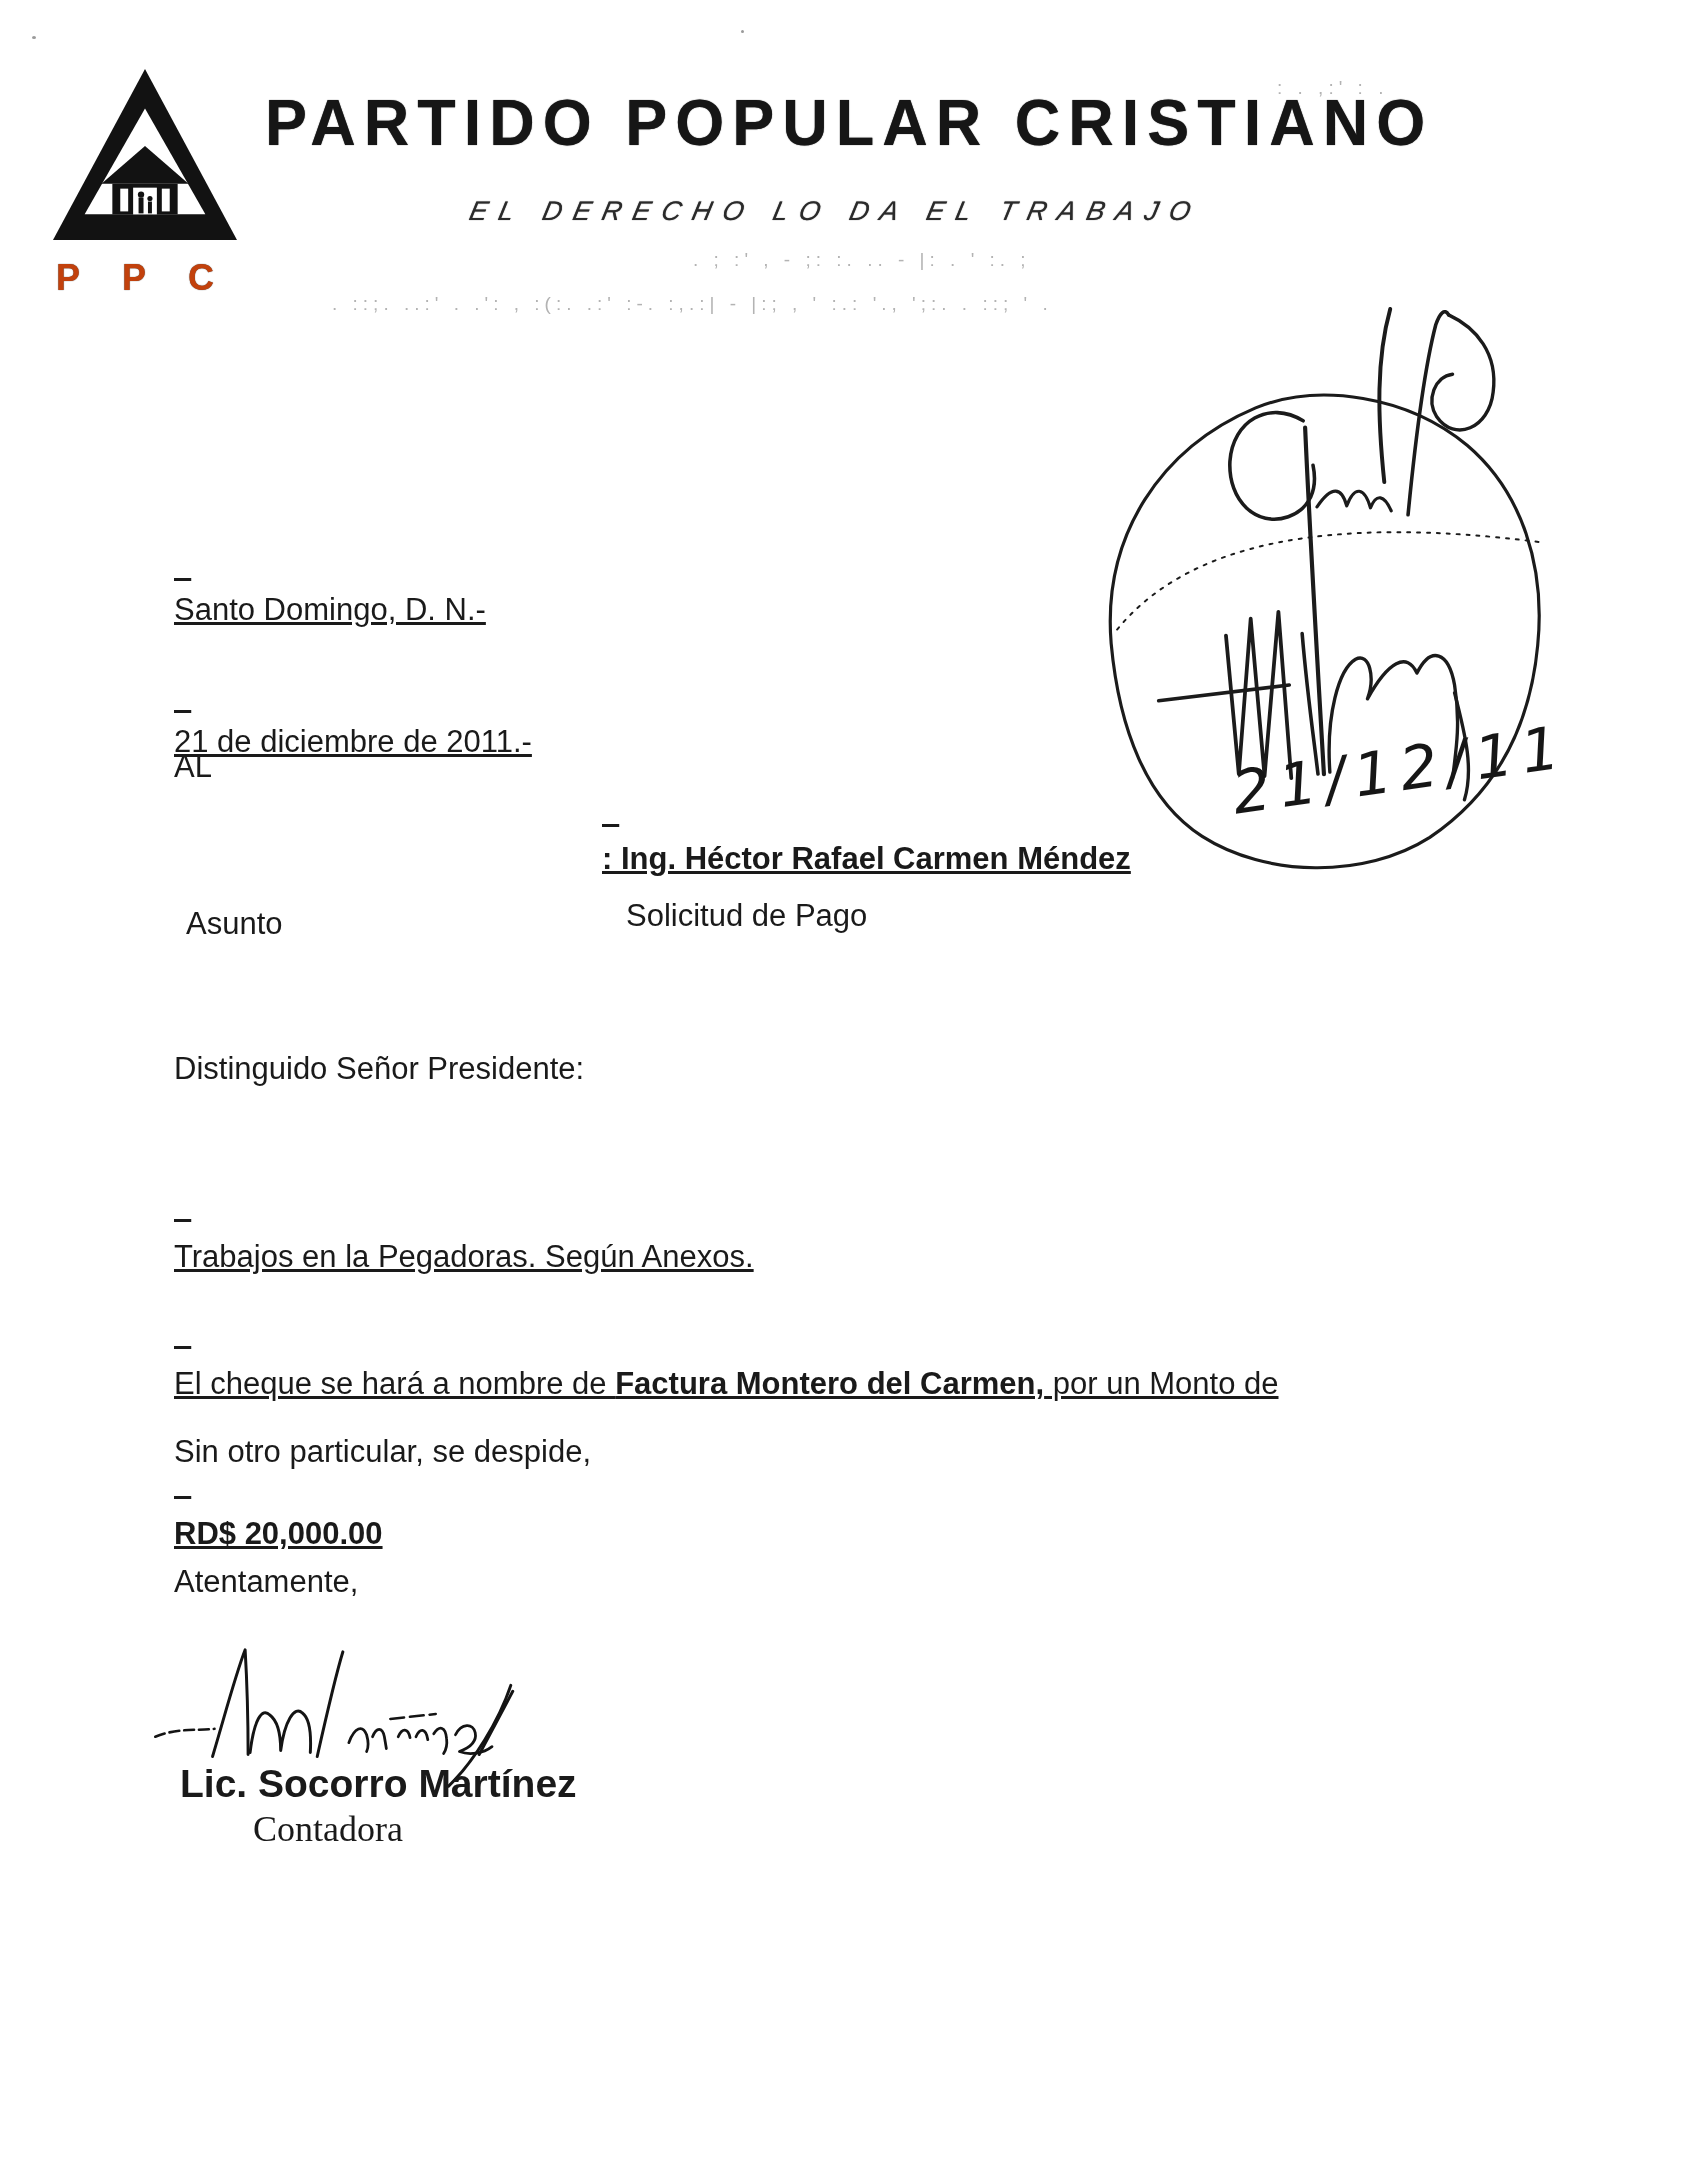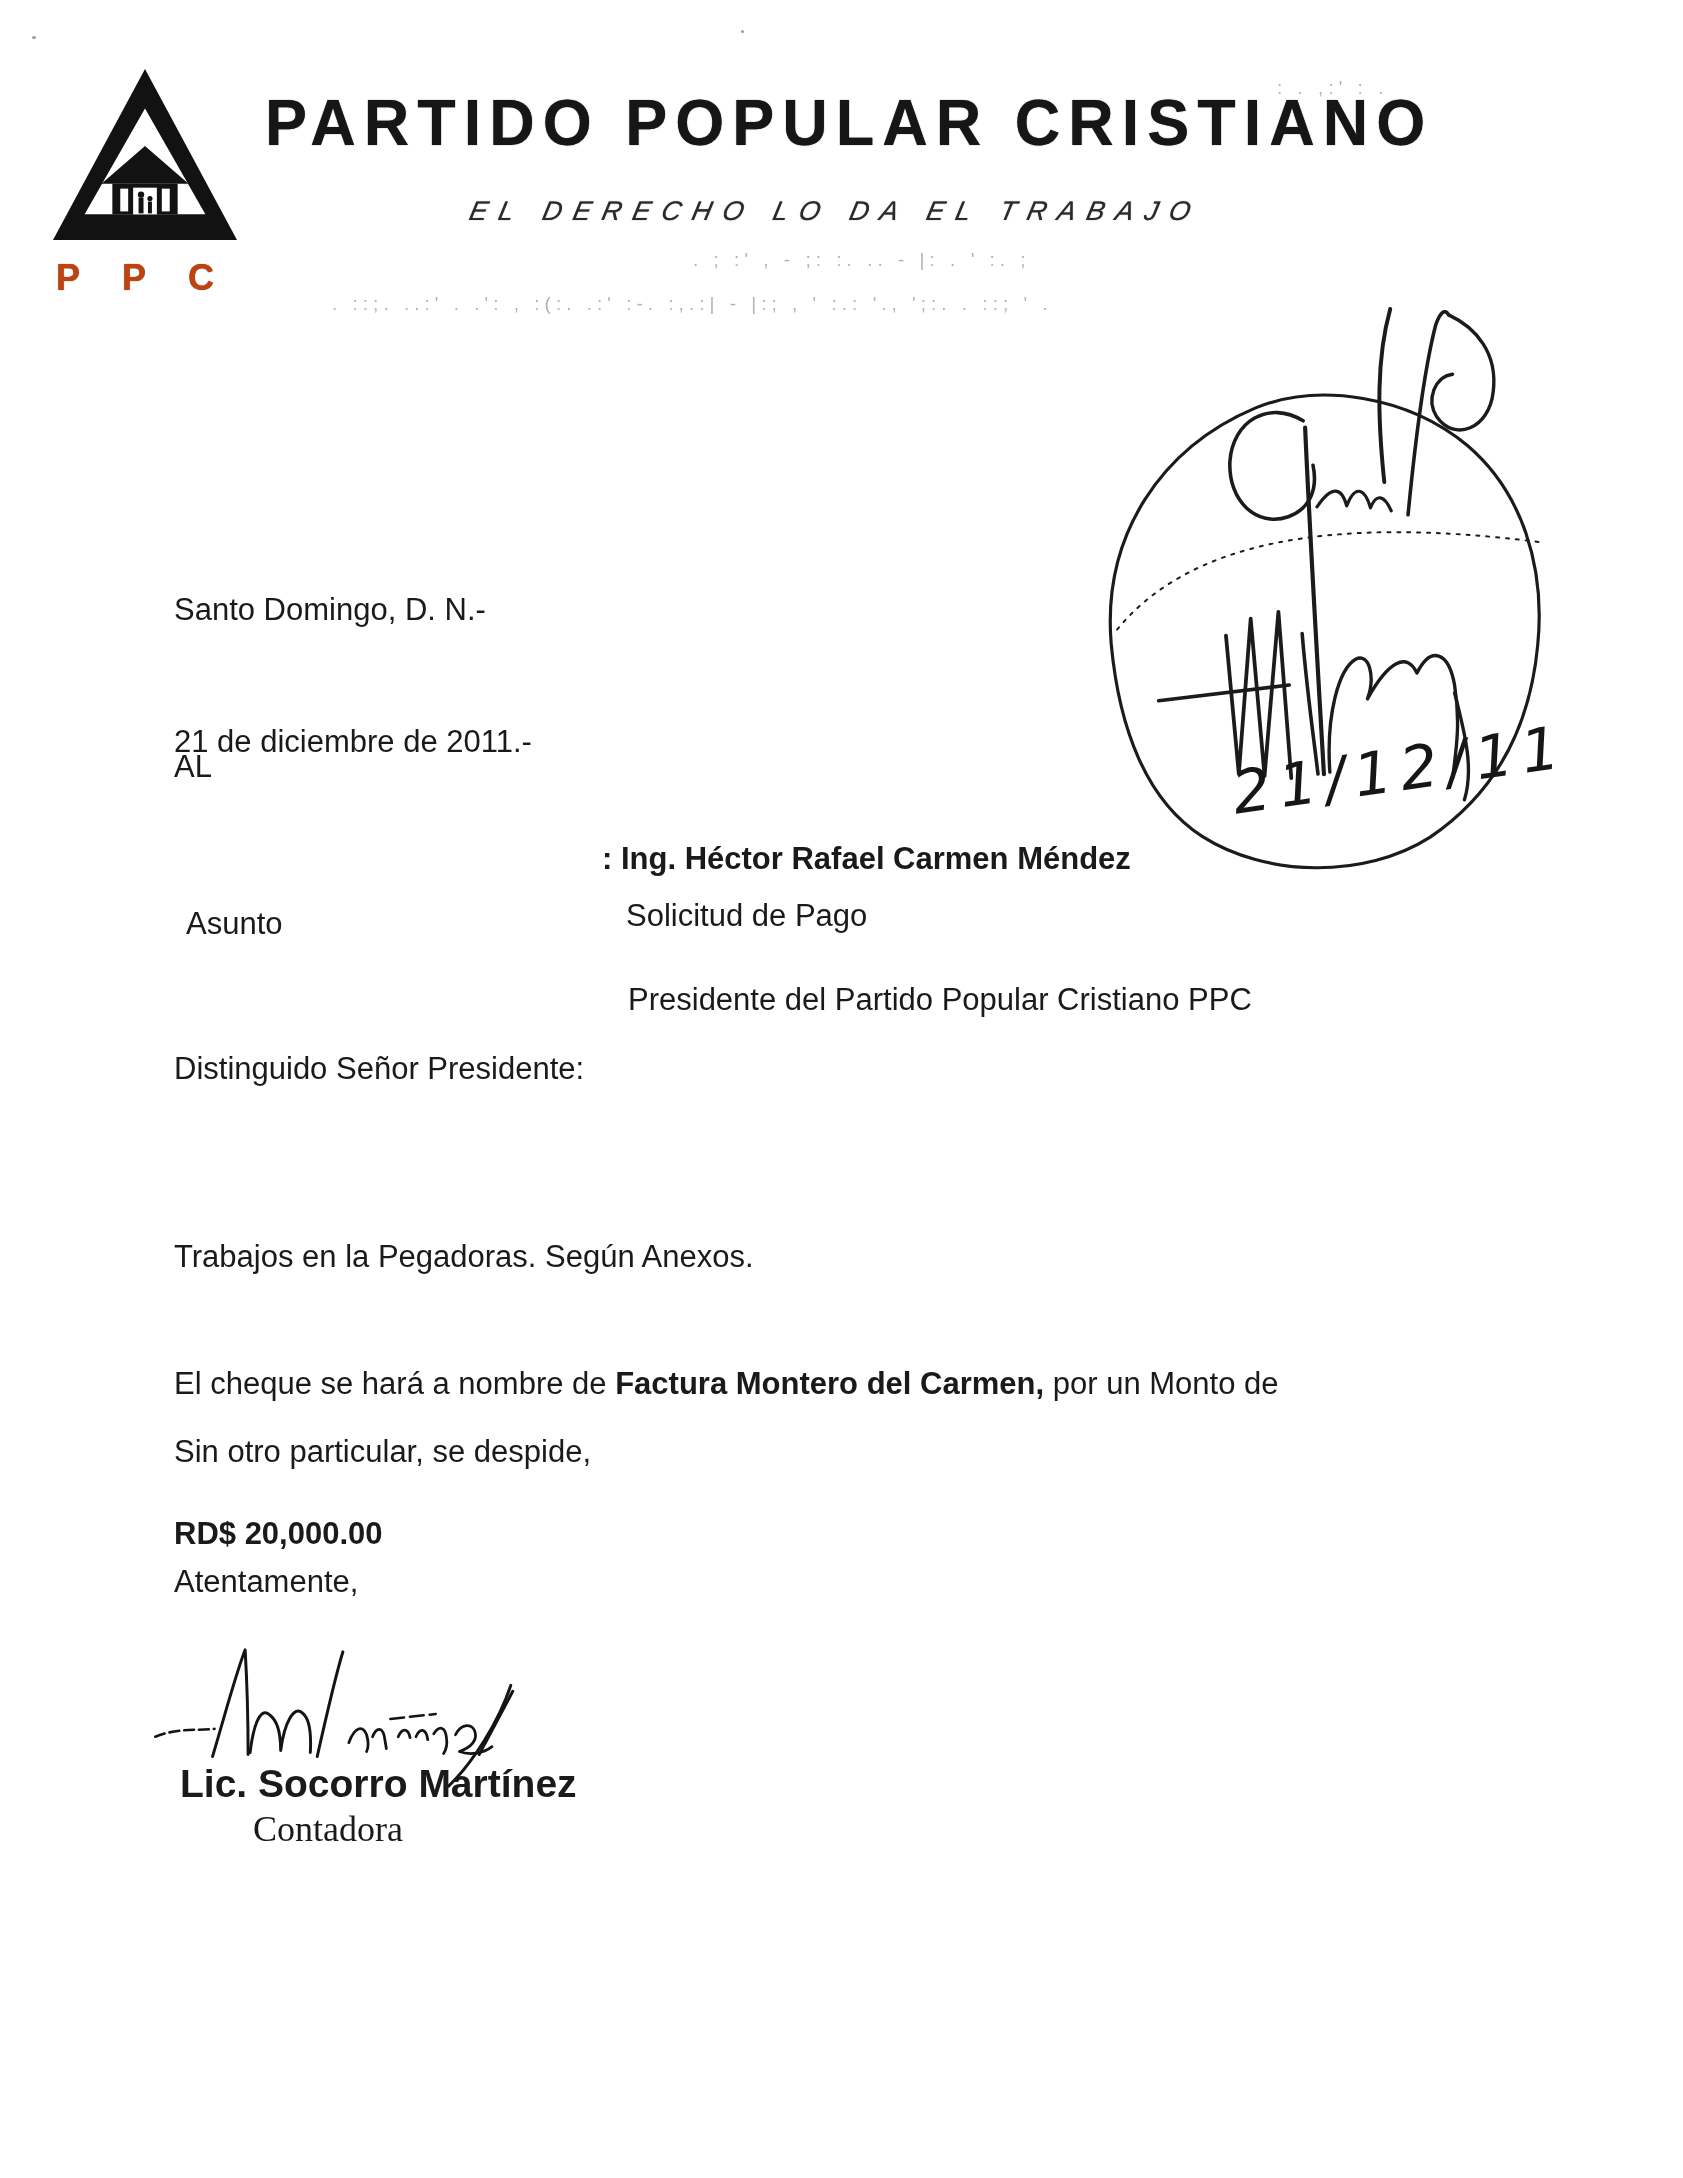--- a/index.html
+++ b/index.html
@@ -25,21 +25,21 @@
     color:#b3b3b3;font-size:19px;letter-spacing:5px;white-space:nowrap;
     filter:blur(0.6px);overflow:hidden;
   }
   .ppc-letters{
     font-weight:700;font-size:36px;letter-spacing:42px;color:#c2410c;
     white-space:nowrap;text-shadow:0 0 1px #333;
   }
 
   
   .line{font-size:31px;white-space:pre-wrap;}
-  .block{font-size:31px;line-height:47px;white-space:pre-wrap;}
+  .block{font-size:31px;line-height:47px;white-space:pre-wrap;text-decoration:underline;}
   .b{font-weight:700;}
   .recipient-role{padding-left:26px;}
   .signer-name{font-size:39px;font-weight:700;}
   .signer-title{font-family:"Liberation Serif", serif;font-size:36px;}
 
   svg{display:block;}
 </style>
 </head>
 <body>
 
@@ -99,21 +99,20 @@
 </svg>
 
 <div class="abs block" style="left:174px;top:500px;line-height:44px;">
   <div class="line">Santo Domingo, D. N.-</div>
   <div class="line">21 de diciembre de 2011.-</div>
 </div>
 
 <div class="abs line" style="left:174px;top:749px;">AL</div>
 <div class="abs block" style="left:602px;top:741px;">
   <div class="line b">: Ing. Héctor Rafael Carmen Méndez</div>
-  <div class="line recipient-role">Presidente del Partido Popular Cristiano PPC</div>
 </div>
 
 <div class="abs line" style="left:186px;top:906px;">Asunto</div>
 <div class="abs line" style="left:626px;top:898px;">Solicitud de Pago</div>
 
 <div class="abs line" style="left:174px;top:1023px;margin-top:28px;">Distinguido Señor Presidente:</div>
 
 <div class="abs block" style="left:174px;top:1132px;width:1317px;line-height:50px;">
   <div class="line">Trabajos en la Pegadoras. Según Anexos.</div>
 </div>

